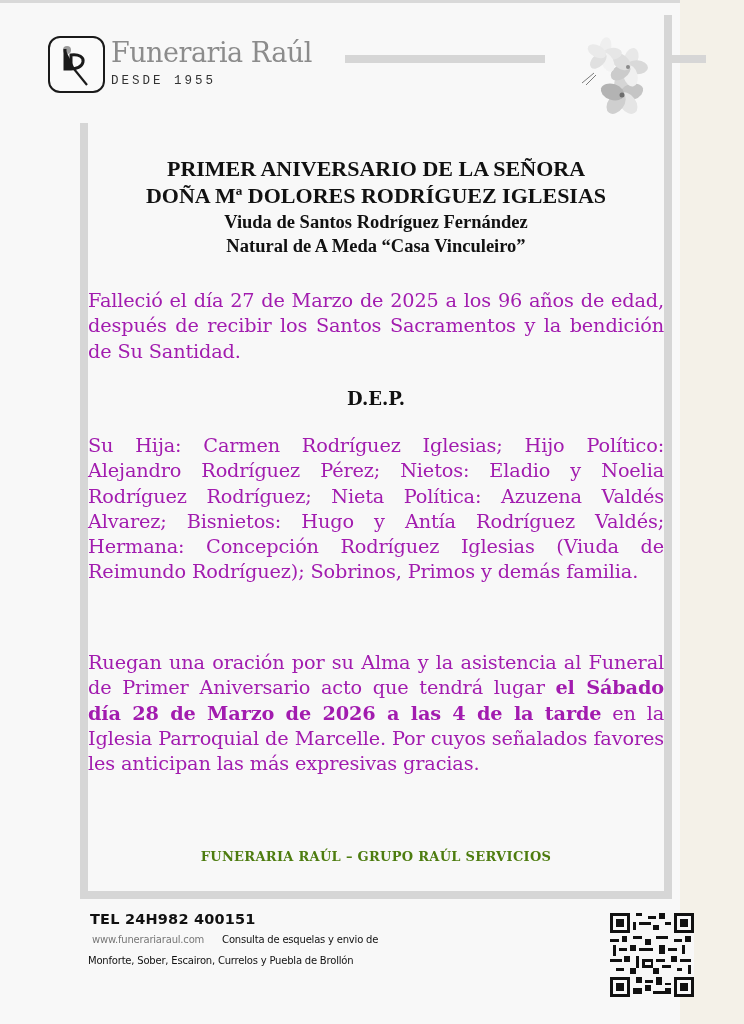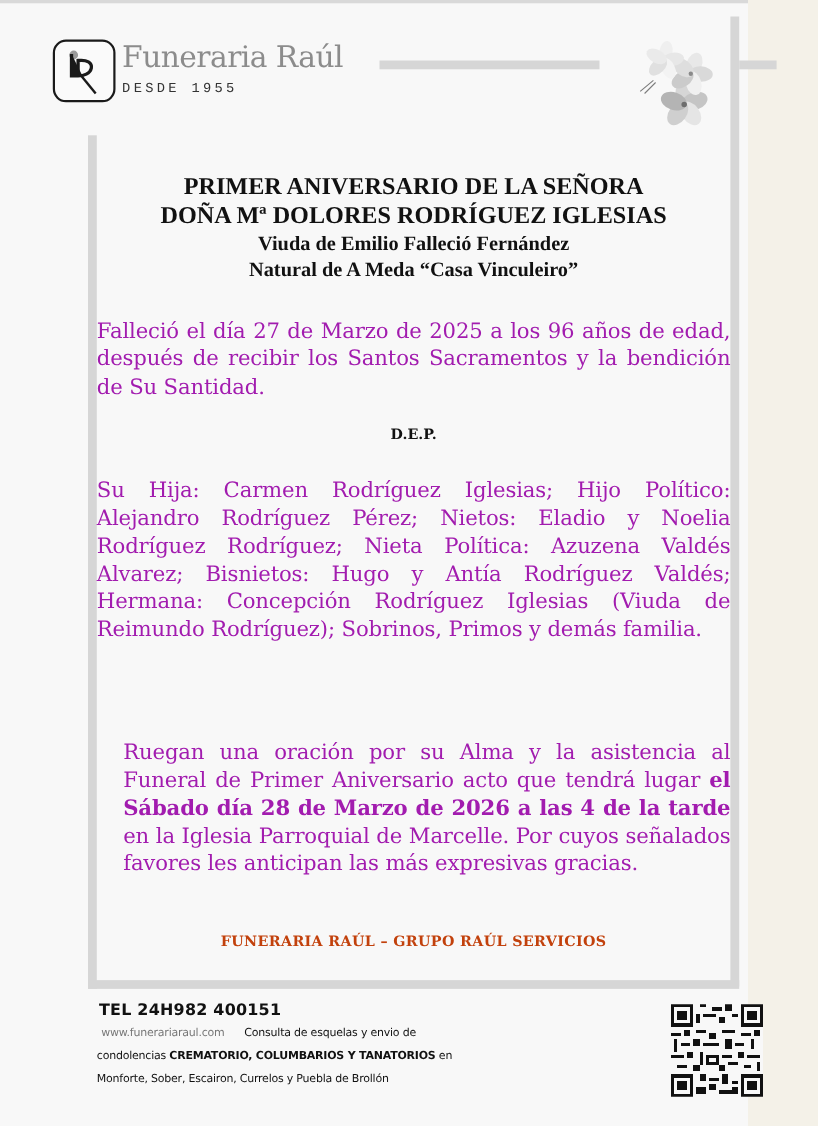--- a/index.html
+++ b/index.html
@@ -53,25 +53,25 @@
     text-align: center; font-family: "Liberation Serif", serif; font-weight: bold;
     font-size: 18.5px; line-height: 24px; color: #111;
   }
   .para {
     font-family: "DejaVu Serif", serif; font-size: 19.3px; line-height: 25.3px;
     text-align: justify; text-align-last: left; color: #a21caf; letter-spacing: -0.15px;
   }
   .para b { font-weight: bold; }
   .dep {
     text-align: center; font-family: "DejaVu Serif", serif; font-weight: bold;
-    font-size: 13px; color: #111;
+    font-size: 18px; color: #111;
   }
   .company {
     text-align: center; font-family: "DejaVu Serif", serif; font-weight: bold;
-    font-size: 13px; letter-spacing: 0.3px; color: #c2410c;
+    font-size: 13px; letter-spacing: 0.3px; color: #4d7c0f;
   }
 
   
   .footer { position: absolute; left: 90px; top: 908px; width: 500px;
     font-family: "DejaVu Sans", sans-serif; color: #111; }
   .tel { font-weight: bold; font-size: 14.5px; letter-spacing: 0.2px; }
   .tel span + span { }
   .fline { font-size: 10px; line-height: 21px; white-space: nowrap; letter-spacing: -0.2px; }
   .web { color: #777; margin-left: 2px; margin-right: 18px; }
   .fline b { font-weight: bold; }
@@ -128,43 +128,40 @@
         <ellipse cx="0" cy="-8" rx="6" ry="10" fill="#dcdcdc" transform="rotate(226)"></ellipse>
         <ellipse cx="0" cy="-8" rx="6" ry="10" fill="#e8e8e8" transform="rotate(298)"></ellipse>
       </g>
       <path d="M22 68 L34 58 M26 70 L36 60" stroke="#666" stroke-width="1"></path>
     </g>
   </svg>
 
   <div class="content" style="top:152px;">
     <div class="title">PRIMER ANIVERSARIO DE LA SEÑORA</div>
     <div class="title">DOÑA Mª DOLORES RODRÍGUEZ IGLESIAS</div>
-    <div class="subtitle" style="margin-top:1px;">Viuda de Emilio Falleció Fernández</div>
+    <div class="subtitle" style="margin-top:1px;">Viuda de Santos Rodríguez Fernández</div>
     <div class="subtitle">Natural de A Meda “Casa Vinculeiro”</div>
   </div>
 
   <div class="content para" style="top:285px;">Falleció el día 27 de Marzo de 2025 a los 96 años de edad, después de recibir los Santos Sacramentos y la bendición de Su Santidad.</div>
 
   <div class="content dep" style="top:385px;">D.E.P.</div>
 
   <div class="content para" style="top:430px;">Su Hija: Carmen Rodríguez Iglesias; Hijo Político: Alejandro Rodríguez Pérez; Nietos: Eladio y Noelia Rodríguez Rodríguez; Nieta Política: Azuzena Valdés Alvarez; Bisnietos: Hugo y Antía Rodríguez Valdés; Hermana: Concepción Rodríguez Iglesias (Viuda de Reimundo Rodríguez); Sobrinos, Primos y demás familia.</div>
 
-  <div class="content para" style="top:668px;padding-left:24px;"><span>Ruegan una oración por su Alma y la asistencia al Funeral de Primer Aniversario acto que tendrá lugar </span><b>el Sábado día 28 de Marzo de 2026 a las 4 de la tarde</b><span> en la Iglesia Parroquial de Marcelle. Por cuyos señalados favores les anticipan las más expresivas gracias.</span></div>
+  <div class="content para" style="top:647px;"><span>Ruegan una oración por su Alma y la asistencia al Funeral de Primer Aniversario acto que tendrá lugar </span><b>el Sábado día 28 de Marzo de 2026 a las 4 de la tarde</b><span> en la Iglesia Parroquial de Marcelle. Por cuyos señalados favores les anticipan las más expresivas gracias.</span></div>
 
   <div class="content company" style="top:846px;">FUNERARIA RAÚL – GRUPO RAÚL SERVICIOS</div>
 
   <div class="footer">
     <div class="tel">
       <span>TEL 24H</span><span>982 400151</span>
     </div>
     <div class="fline" style="margin-top:2px;">
       <span class="web">www.funerariaraul.com</span><span>Consulta de esquelas y envio de</span>
-    </div>
-    <div class="fline" style="margin-left:-2px;">
-      <span>condolencias </span><b>CREMATORIO, COLUMBARIOS Y TANATORIOS</b><span> en</span>
     </div>
     <div class="fline" style="margin-left:-2px;">Monforte, Sober, Escairon, Currelos y Puebla de Brollón</div>
   </div>
 
   <svg class="qr" viewBox="0 0 29 29" shape-rendering="crispEdges">
     <rect width="29" height="29" fill="#f8f8f8"></rect>
     <g fill="#111">
       <rect x="0" y="0" width="7" height="7"></rect>
         <rect x="1" y="1" width="5" height="5" fill="#f8f8f8"></rect>
         <rect x="2" y="2" width="3" height="3"></rect>

